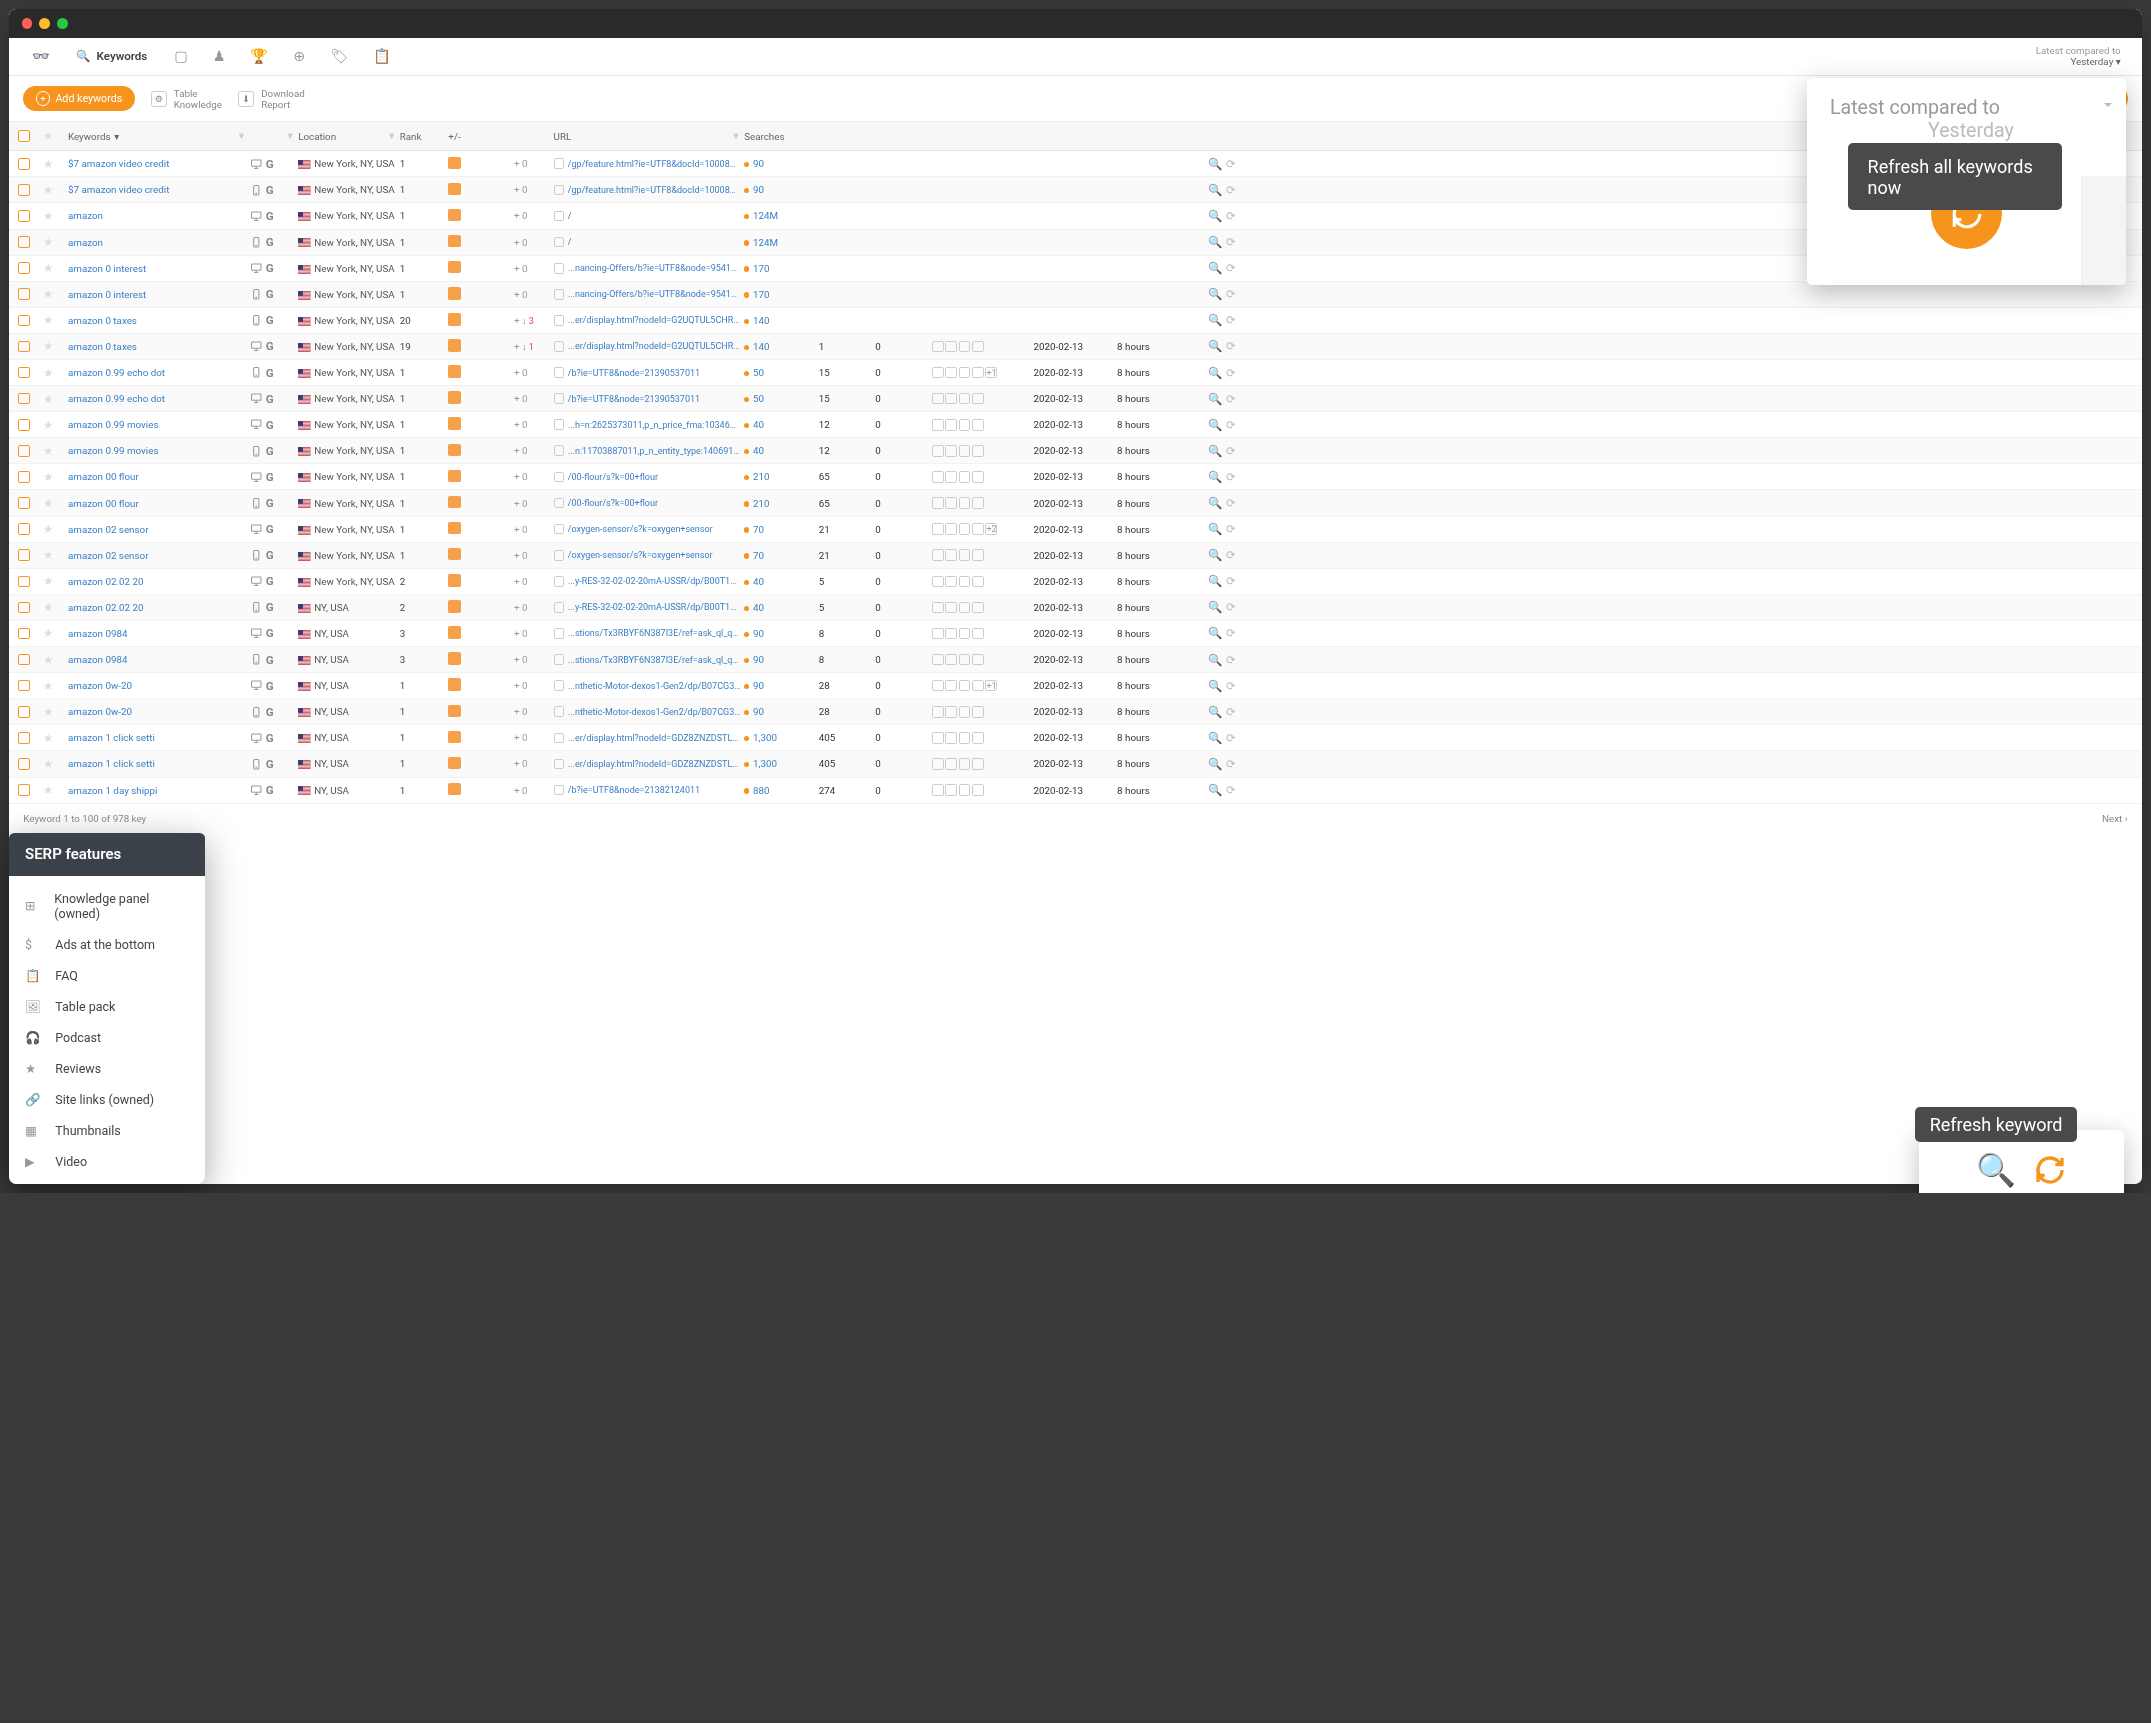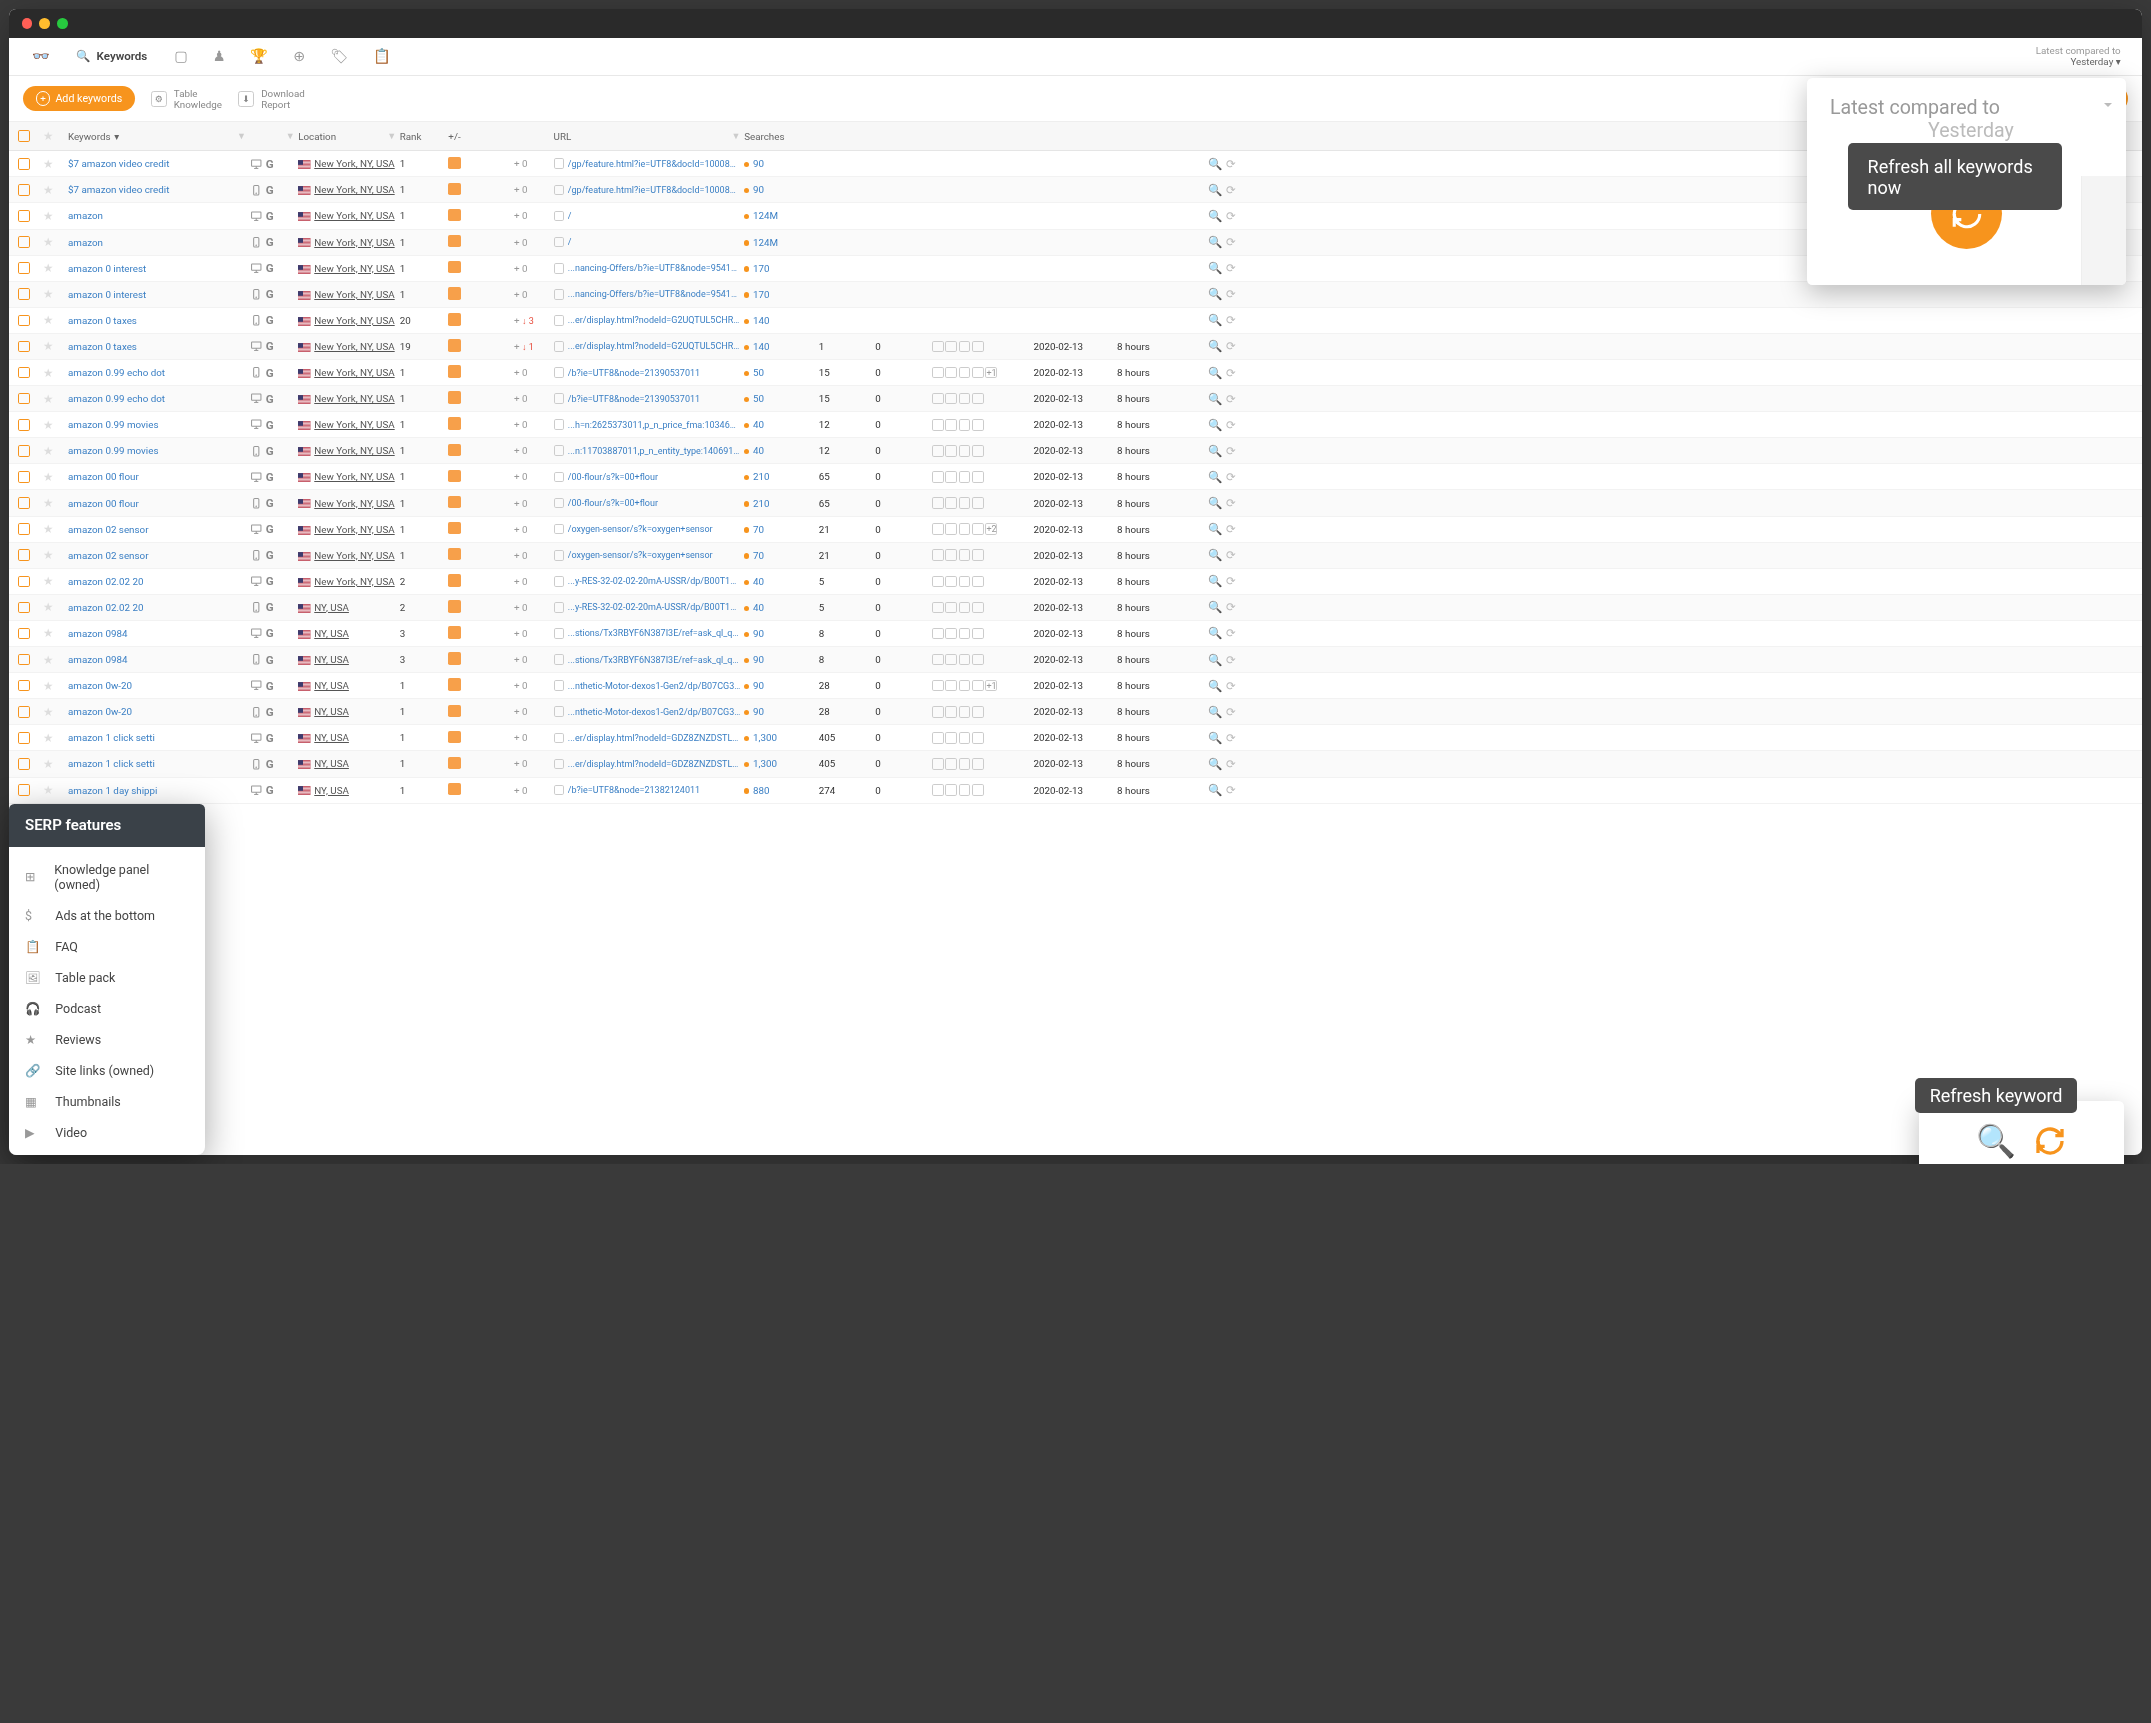--- a/index.html
+++ b/index.html
@@ -23,21 +23,21 @@
 .th{display:flex;align-items:center;gap:3.6px;white-space:nowrap;overflow:hidden;}
 .filter-ic{color:#ccc;font-size:9px;margin-left:auto;}
 .row { display: grid; grid-template-columns: 21.4px 21.4px 178px 45px 98px 45px 62px 36px 187px 71px 53px 53px 98px 80px 62px 53px; padding:5.3px 9px;font-size:9.8px;border-bottom:0.9px solid #f2f2f2;align-items:center;gap:3.6px;min-height:25px;}
 .row:nth-child(even){background:#fafafa;}
 .cb{width:11.6px;height:11.6px;border:1.3px solid #f7941d;border-radius:1.8px;cursor:pointer;}
 .star{color:#ddd;font-size:11.6px;cursor:pointer;}
 .kw-link{color:#3a7fc4;cursor:pointer;overflow:hidden;text-overflow:ellipsis;white-space:nowrap;}
 .dev-ic{display:flex;gap:3.6px;color:#999;align-items:center;}
 .dev-ic svg{width:12.5px;height:12.5px;}
 .flag{width:12.5px;height:9px;display:inline-block;margin-right:3.6px;vertical-align:middle;}
-.loc{color:#555;white-space:nowrap;overflow:hidden;text-decoration:underline;}
+.loc{color:#555;white-space:nowrap;overflow:hidden;}
 .rank{color:#444;}
 .rank-badge{display:inline-block;width:12.5px;height:12.5px;background:#f7a04a;border-radius:1.8px;}
 .plus{color:#999;}
 .delta-down{color:#e74c3c;font-size:9px;}
 .url-cell{display:flex;align-items:center;gap:3.6px;overflow:hidden;}
 .url-ic{width:10.7px;height:10.7px;border:0.9px solid #ccc;border-radius:1.8px;flex-shrink:0;}
 .url-txt{color:#3a7fc4;overflow:hidden;text-overflow:ellipsis;white-space:nowrap;font-size:9px;}
 .bullet-o{width:5.3px;height:5.3px;background:#f7941d;border-radius:50%;display:inline-block;margin-right:3.6px;}
 .num-link{color:#3a7fc4;}
 .serp-ics{display:flex;gap:1.8px;align-items:center;color:#bbb;font-size:9.8px;}
@@ -1209,20 +1209,24 @@
           <span></span>
           <span></span>
           <span></span>
         </div>
     <div>2020-02-13</div>
     <div>8 hours</div>
     <div class="act-ics">🔍 ⟳</div>
   </div>
     </div>
 
+  <div class="footer-row">
+    <span>Keyword 1 to 100 of 978 key</span>
+    <span class="next">Next ›</span>
+  </div>
 
   <div class="card refresh-card">
     <div class="hdr">
       <span>Latest compared to</span><br>
       <span style="margin-left:98px;color:#bbb">Yesterday</span>
       <div class="caret"></div>
     </div>
     <div class="side"></div>
     <div class="big-spin">
       <svg width="34" height="34" viewBox="0 0 24 24" fill="none" stroke="white" stroke-width="2.2">

